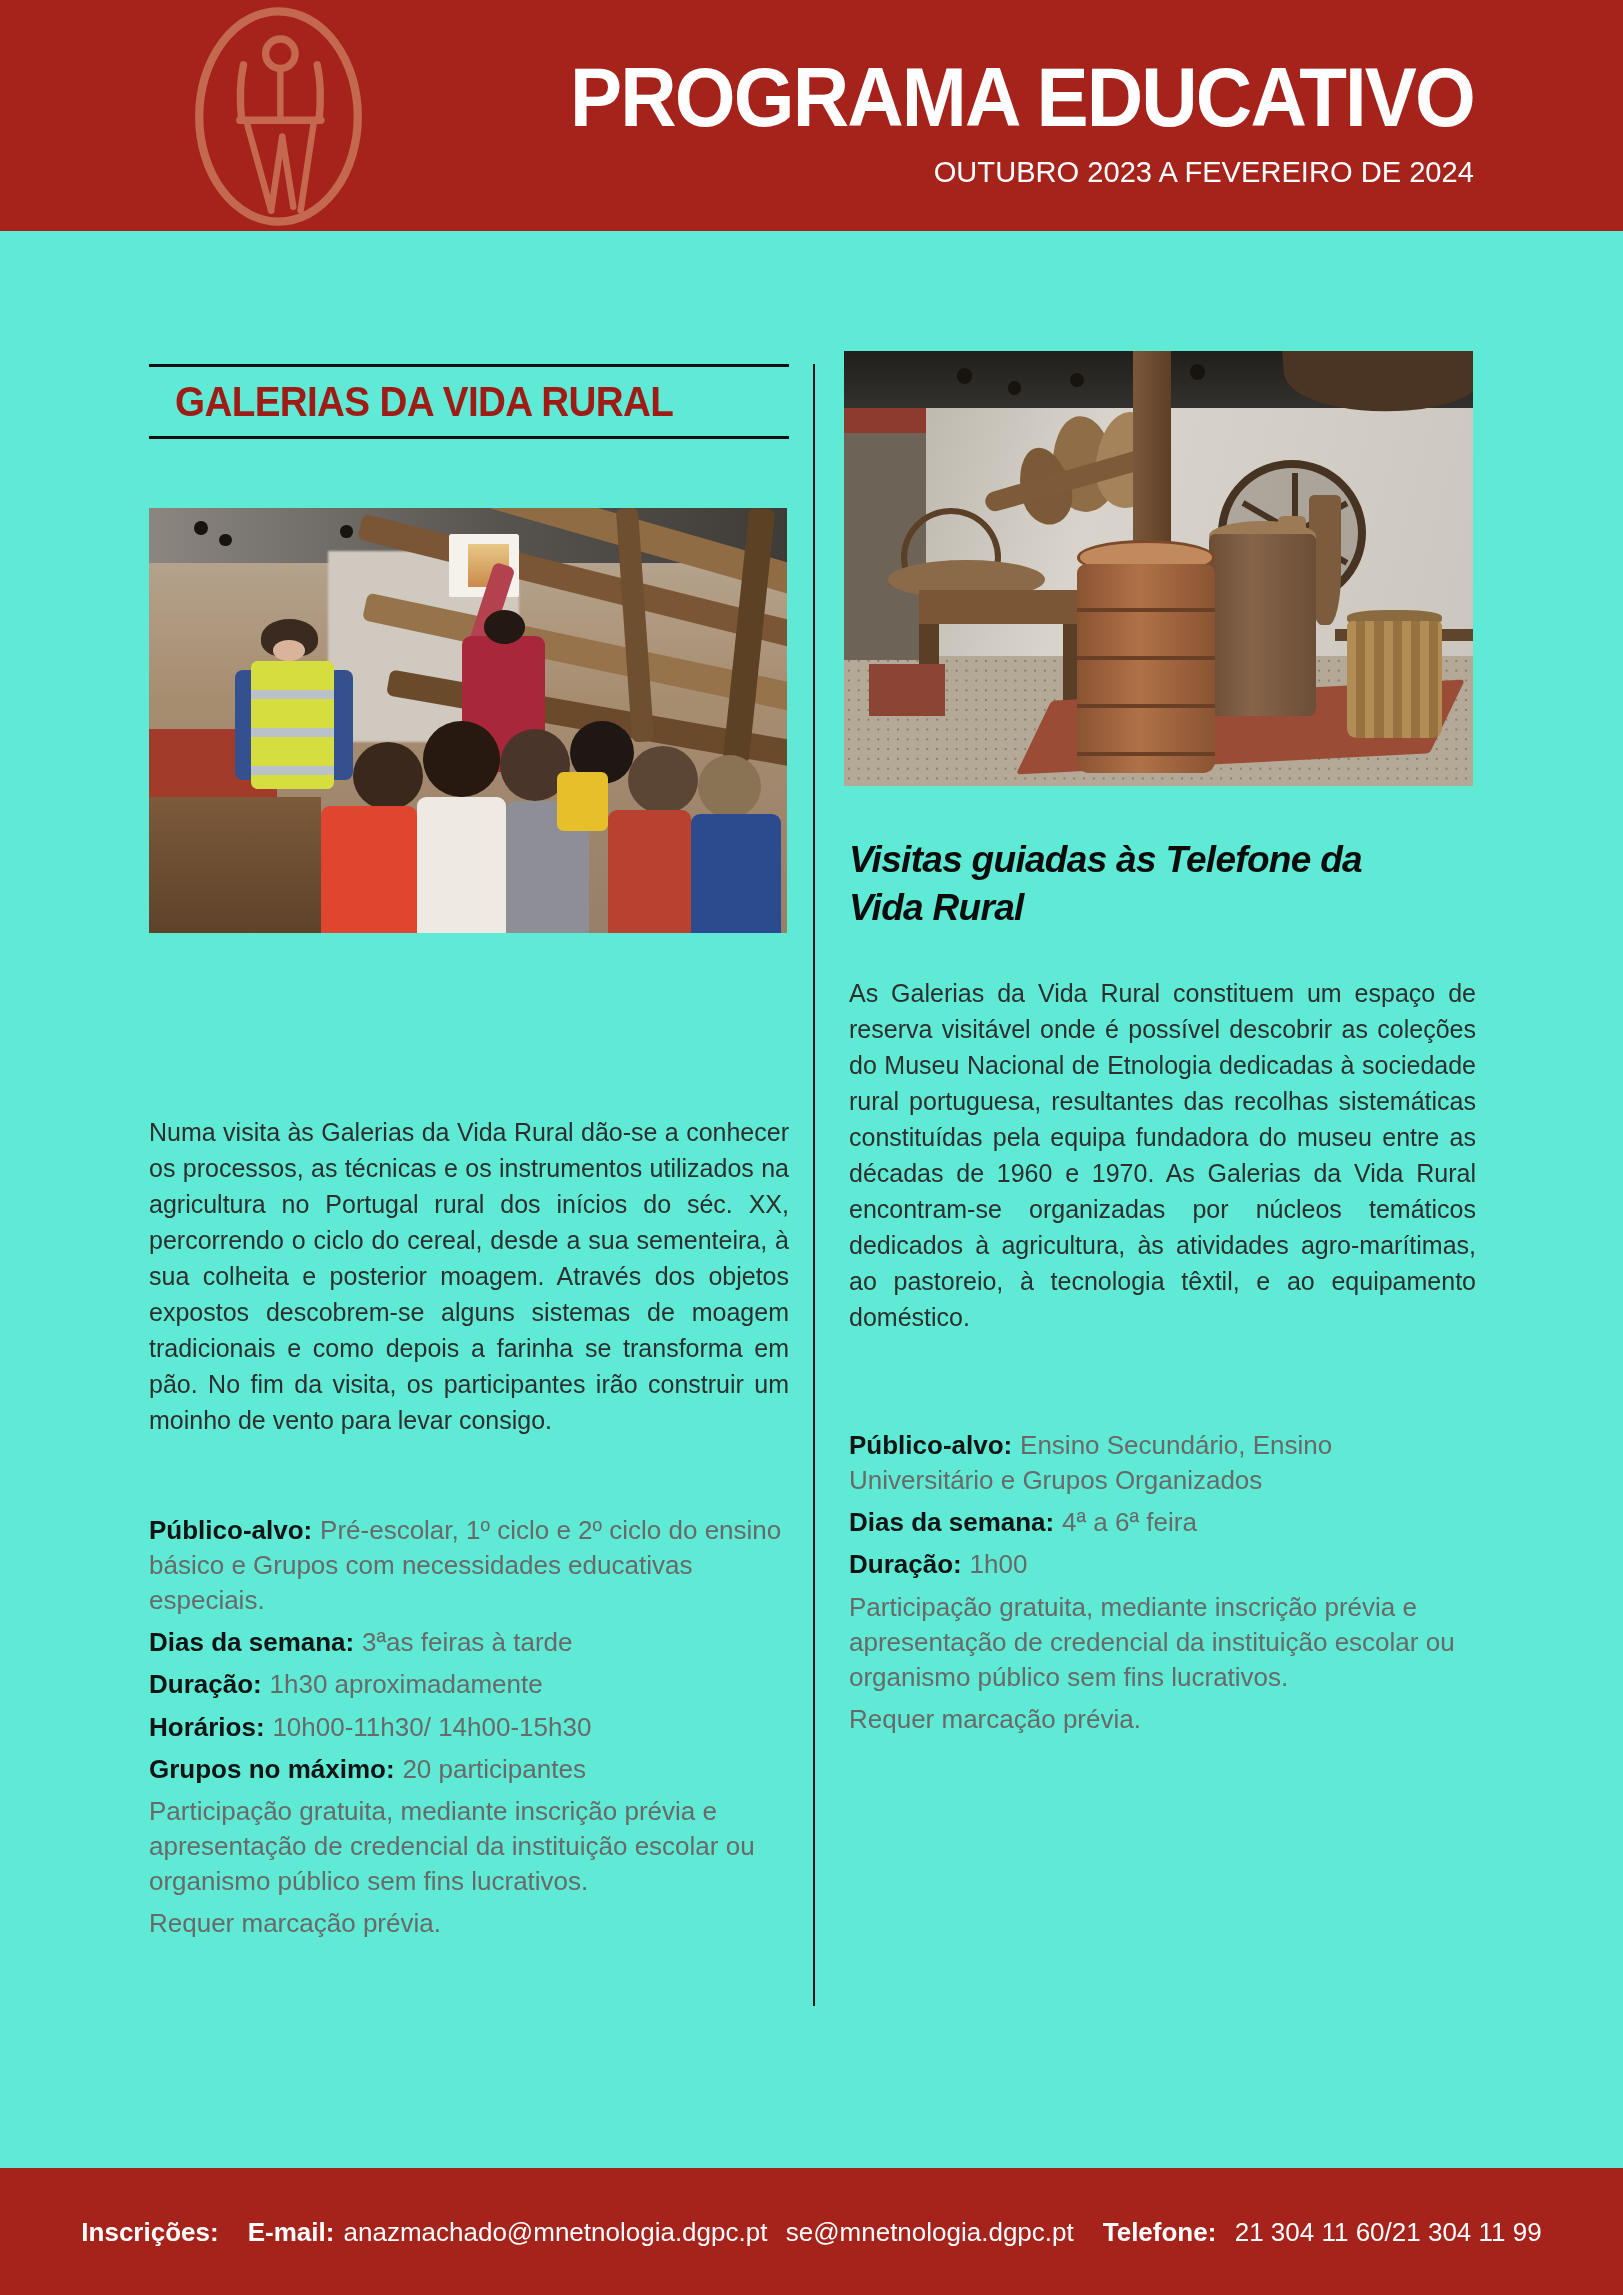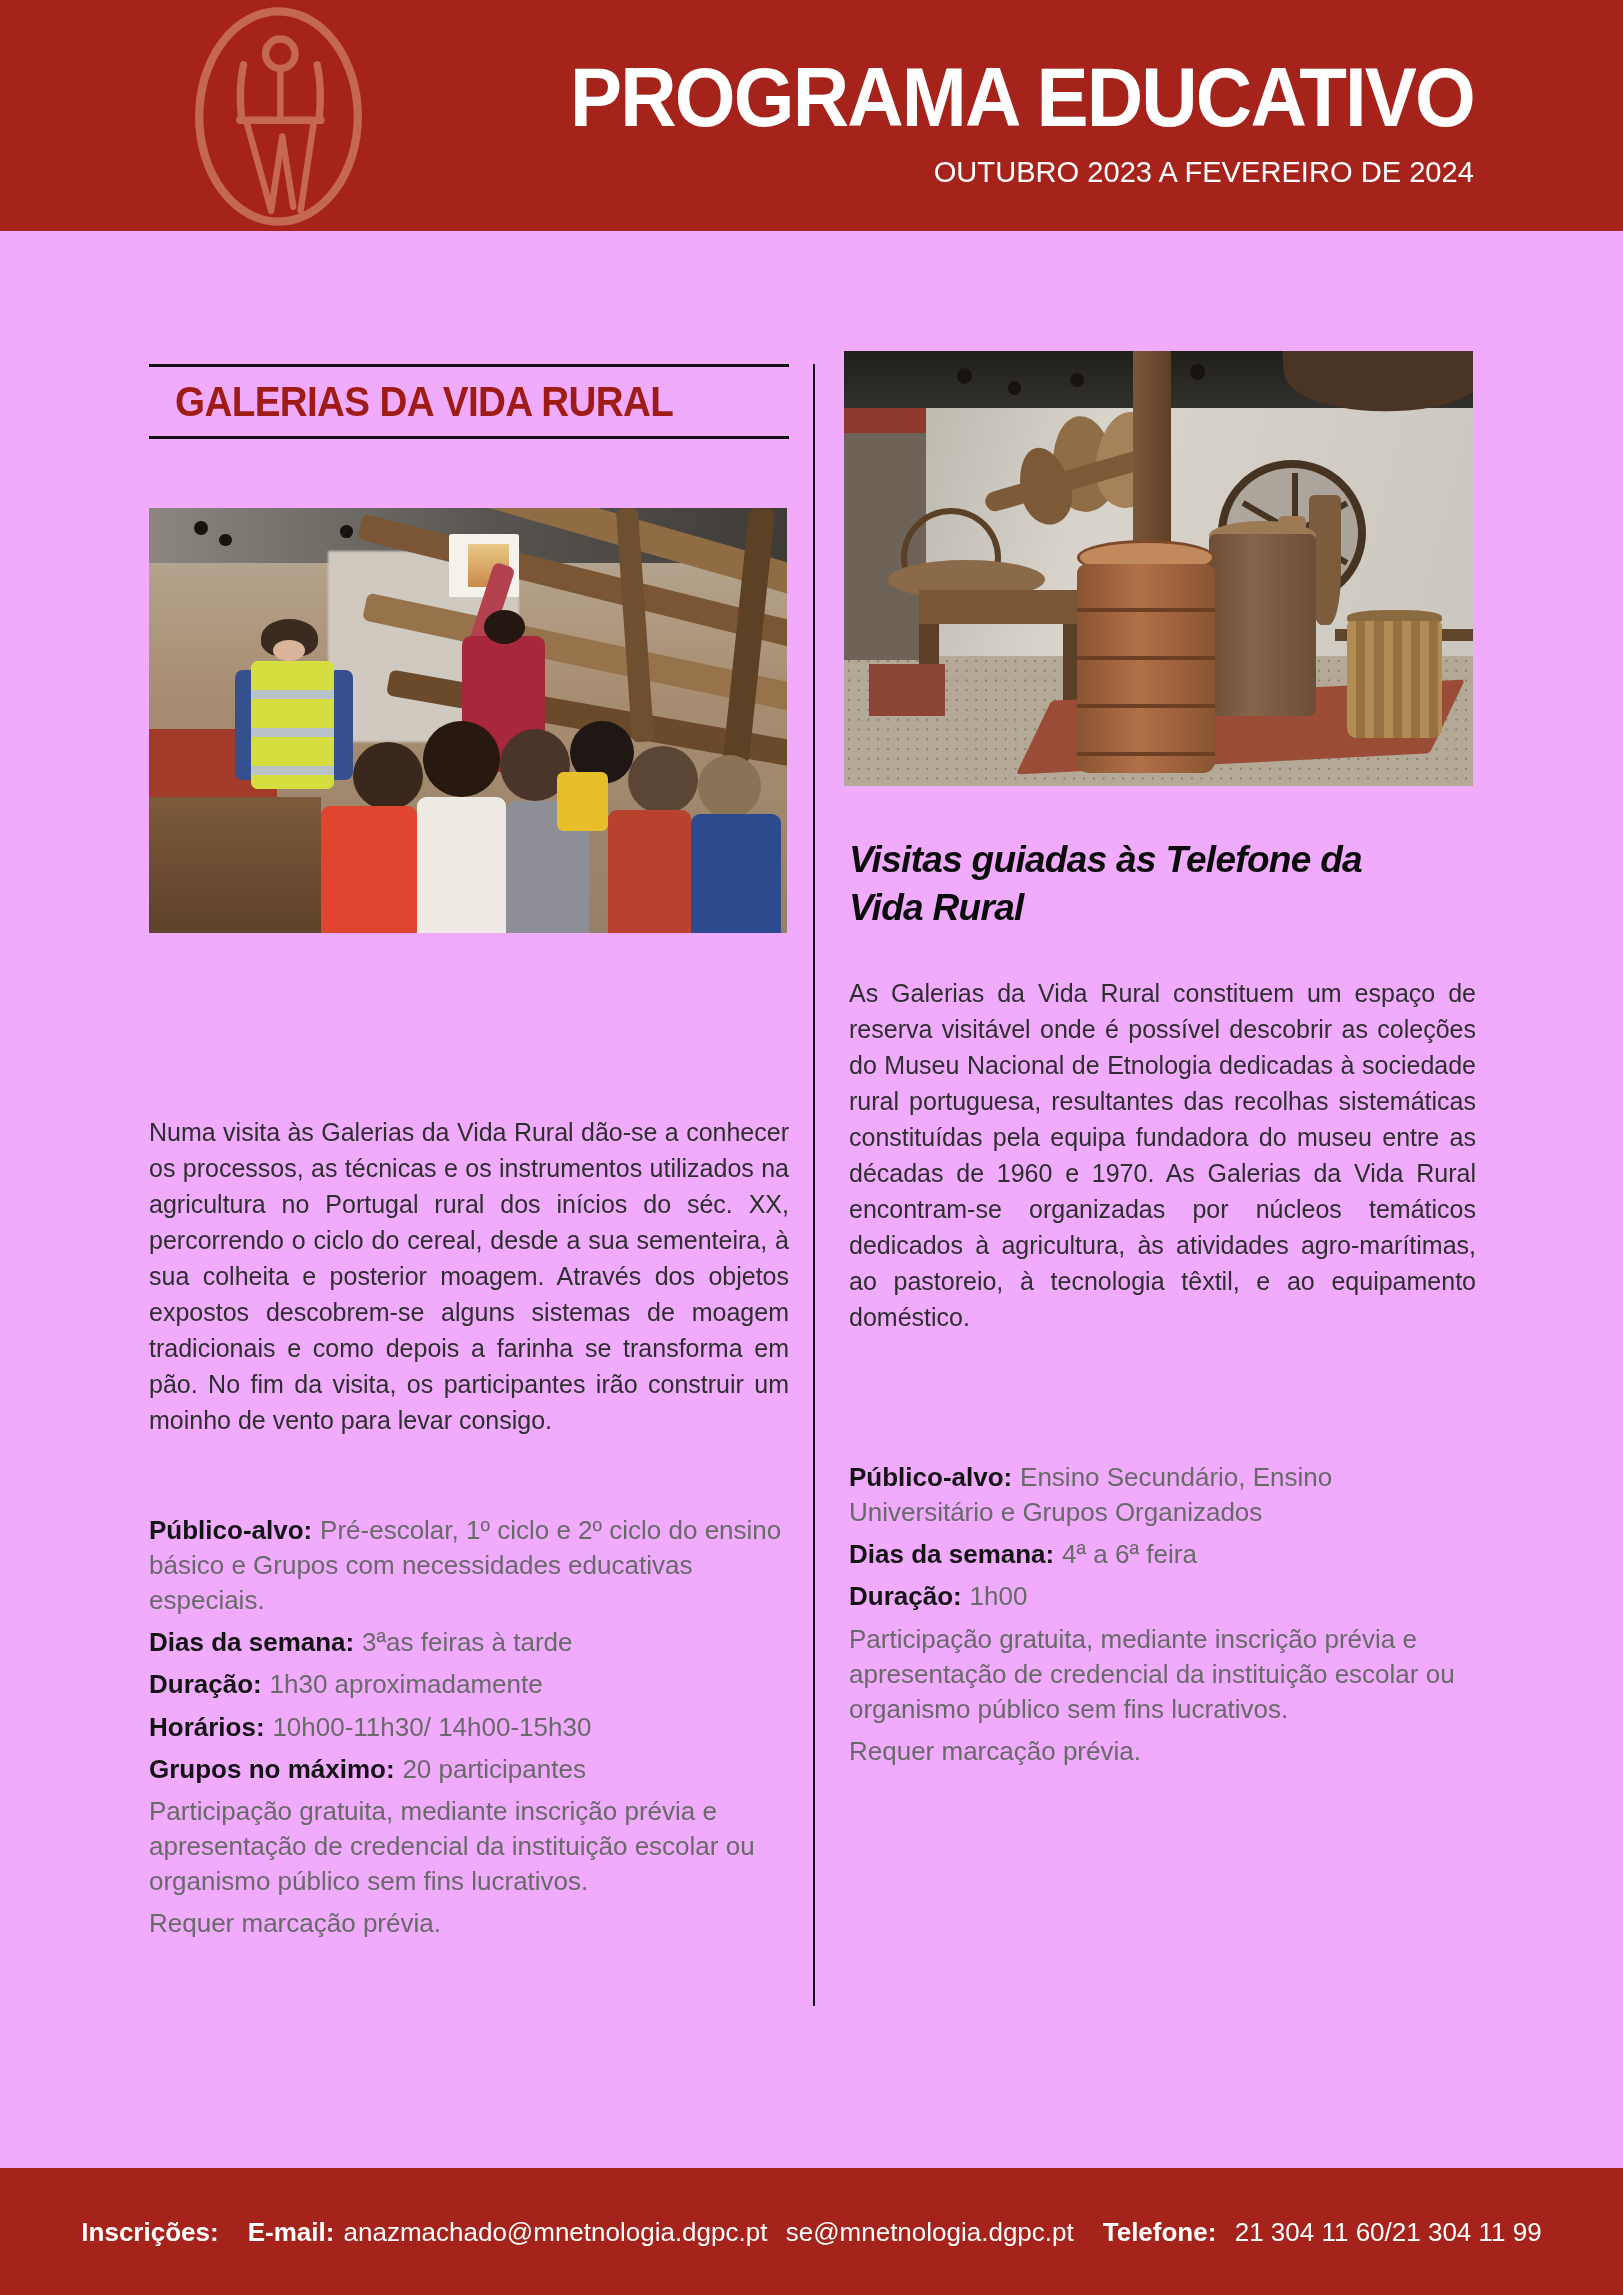--- a/index.html
+++ b/index.html
@@ -1,16 +1,16 @@
 <!DOCTYPE html>
 <html style="font-size:10.5px"><head>
 <meta charset="utf-8">
 <style>
   html,body{margin:0;padding:0;background:#e8e8e8;}
-  .page{position:relative;width:1623px;height:2295px;background:#f0abfc;overflow:hidden;
+  .page{position:relative;width:1623px;height:2295px;background:#5eead4;overflow:hidden;
         font-family:"Liberation Sans",sans-serif;}
 
   
   .header{position:absolute;left:0;top:0;width:1623px;height:231px;background:#A6231C;}
   .logo{position:absolute;left:186px;top:3.9px;width:185px;height:225px;}
   .header-title{position:absolute;right:149px;top:55px;color:#ffffff;font-size:84px;
         font-weight:700;letter-spacing:-2px;line-height:1;white-space:nowrap;
         transform:scaleX(.93);transform-origin:right center;}
   .header-subtitle{position:absolute;right:149px;top:157px;color:#ffffff;font-size:30px;
         font-weight:400;letter-spacing:0;line-height:1;white-space:nowrap;
@@ -29,21 +29,21 @@
   .col-title{position:absolute;font-size:37px;line-height:48px;font-weight:700;
         font-style:italic;color:#0c0c0c;letter-spacing:-0.7px;}
   .lt{left:149px;top:979px;width:602px;}
   .rt{left:849px;top:836px;width:550px;}
   .body-par{position:absolute;font-size:25px;line-height:36px;color:#2e2e2e;
         text-align:justify;}
   .lb{left:149px;top:1114px;width:640px;}
   .rb{left:849px;top:975px;width:627px;}
   .details{position:absolute;font-size:26px;line-height:35px;}
   .ld{left:149px;top:1513px;width:640px;}
-  .rd{left:849px;top:1460px;width:627px;}
+  .rd{left:849px;top:1428px;width:627px;}
   .detail{margin-bottom:7.2px;}
   .dlabel{font-weight:700;color:#141414;margin-right:.3em;}
   .dlabel:empty{margin-right:0;}
   .dvalue{color:#696969;}
 
   
   .footer{position:absolute;left:0;top:2168px;width:1623px;height:128px;background:#A6231C;
         display:flex;align-items:center;justify-content:center;}
   .footer-line{color:#ffffff;font-size:26px;white-space:nowrap;}
   .fb{font-weight:700;}

